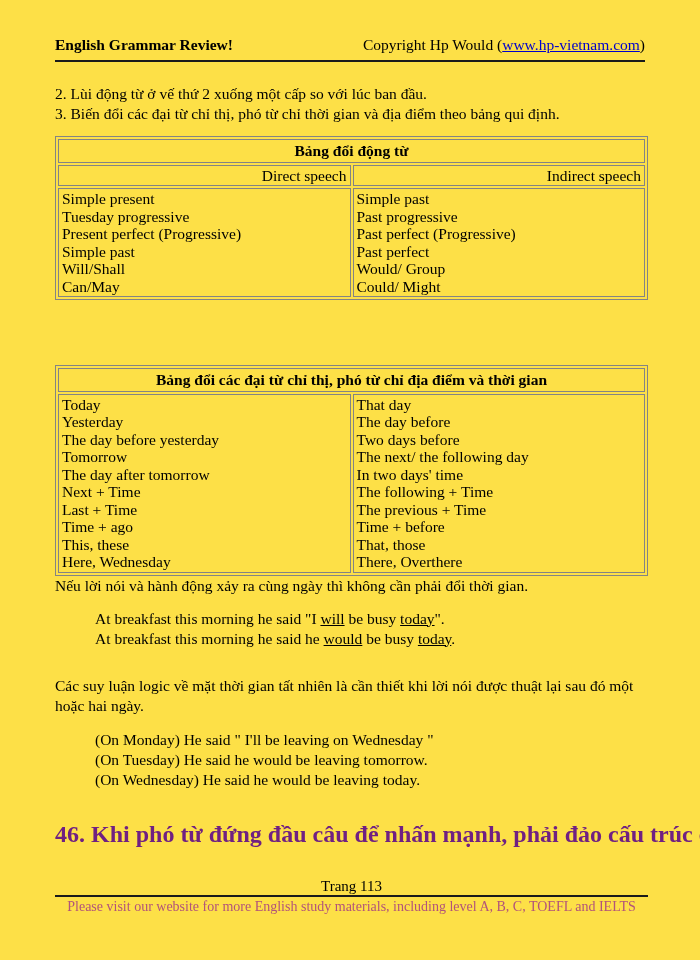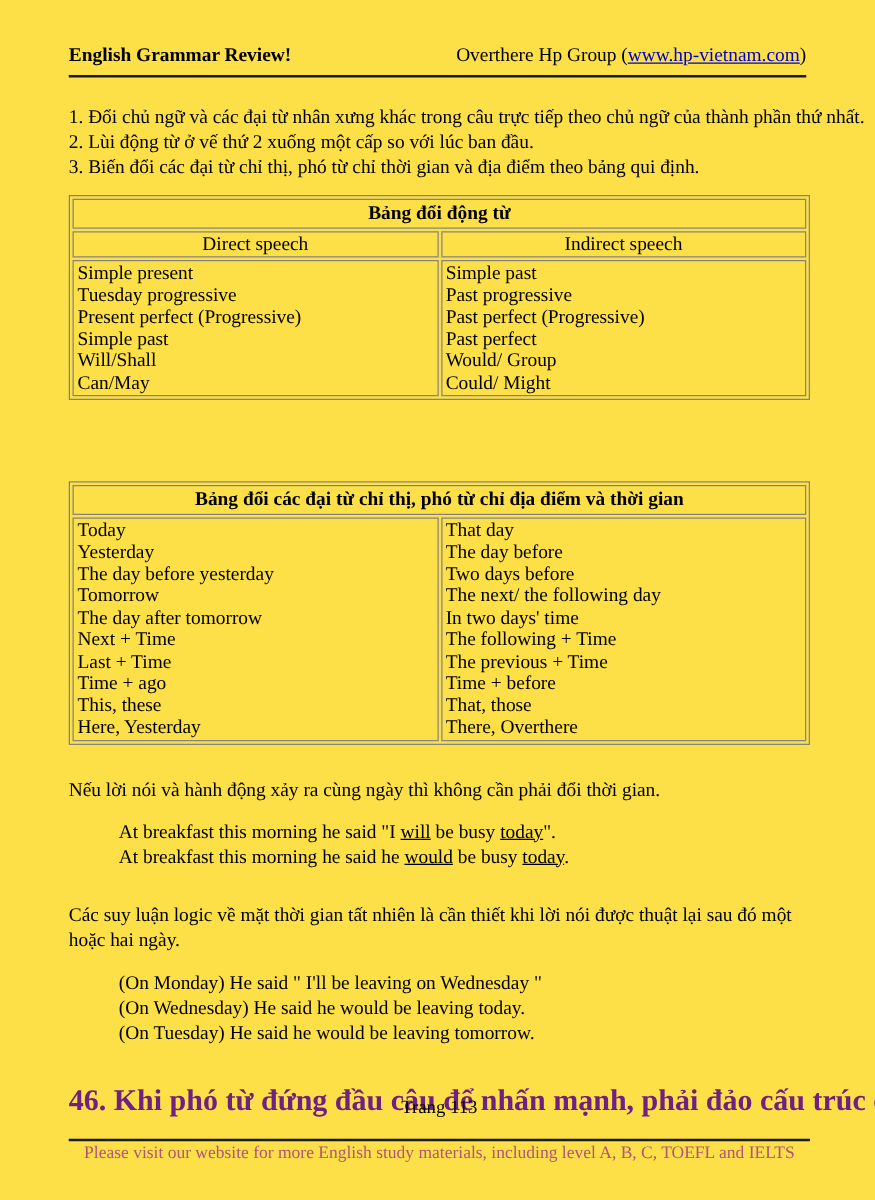--- a/index.html
+++ b/index.html
@@ -40,67 +40,66 @@
     border-collapse:separate;
     font-size:15.5px;
   }
   table.gtable td,table.gtable th{
     border:1px solid var(--border-gray);
     padding:1px 3px;
     vertical-align:top;
     line-height:17.5px;
   }
   table.gtable th{font-weight:bold;text-align:center;padding:2px 3px;}
-  table.gtable .colhead{text-align:center;}
+  table.gtable .colhead{text-align:right;}
   table.gtable td{width:50%;}
   .table1-wrap{margin-top:12px;border-radius:11px;}
   .table2-wrap{margin-top:65px;}
   
-  .note1{margin-top:27px;}
+  .note1{}
   .examples-rich{margin-top:13px;margin-left:40px;}
   .note2{margin-top:27px;white-space:normal;}
   .examples-plain{margin-top:14px;margin-left:40px;}
   
   .section-heading{
     margin-top:31px;
     color:var(--heading-color);
     font-weight:bold;
     font-size:24px;
     line-height:26px;
     white-space:nowrap;
   }
   
   .footer{
     position:absolute;left:55px;right:52px;top:878px;
     text-align:center;font-size:15px;
   }
-  .footer .page-number{padding-bottom:16px;}
+  .footer .page-number{padding-bottom:0;}
   .footer .footer-rule{border-top:2px solid #1a1a1a;margin:0;}
   .footer .footer-note{
     color:var(--footer-note-color);
     font-size:14px;
     padding-top:2px;
   }
 </style>
 </head>
 <body>
 
 <div class="page">
 
   <div class="header">
     <span class="doc-title">English Grammar Review!</span>
     <span>
-      <span>Overthere Hp Group (</span><a>www.hp-vietnam.com</a><span>)</span>
+      <span>Copyright Hp Would (</span><a>www.hp-vietnam.com</a><span>)</span>
     </span>
   </div>
 
   <div class="content">
 
     <div class="intro">
-        <div class="line">1. Đổi chủ ngữ và các đại từ nhân xưng khác trong câu trực tiếp theo chủ ngữ của thành phần thứ nhất.</div>
         <div class="line">2. Lùi động từ ở vế thứ 2 xuống một cấp so với lúc ban đầu.</div>
         <div class="line">3. Biến đổi các đại từ chỉ thị, phó từ chỉ thời gian và địa điểm theo bảng qui định.</div>
       </div>
 
     <div class="table1-wrap">
       <table class="gtable">
         <tbody>
             <tr>
           <th colspan="2">Bảng đổi động từ</th>
         </tr>
@@ -140,21 +139,21 @@
           <td>
                 <div class="line">Today</div>
                 <div class="line">Yesterday</div>
                 <div class="line">The day before yesterday</div>
                 <div class="line">Tomorrow</div>
                 <div class="line">The day after tomorrow</div>
                 <div class="line">Next + Time</div>
                 <div class="line">Last + Time</div>
                 <div class="line">Time + ago</div>
                 <div class="line">This, these</div>
-                <div class="line">Here, Yesterday</div>
+                <div class="line">Here, Wednesday</div>
               </td>
           <td>
                 <div class="line">That day</div>
                 <div class="line">The day before</div>
                 <div class="line">Two days before</div>
                 <div class="line">The next/ the following day</div>
                 <div class="line">In two days' time</div>
                 <div class="line">The following + Time</div>
                 <div class="line">The previous + Time</div>
                 <div class="line">Time + before</div>
@@ -170,22 +169,22 @@
 
     <div class="examples-rich">
         <div class="line"><span>At breakfast this morning he said "I </span><span style="text-decoration: underline;">will</span><span> be busy </span><span style="text-decoration: underline;">today</span><span>".</span></div>
         <div class="line"><span>At breakfast this morning he said he </span><span style="text-decoration: underline;">would</span><span> be busy </span><span style="text-decoration: underline;">today</span><span>.</span></div>
       </div>
 
     <div class="note2">Các suy luận logic về mặt thời gian tất nhiên là cần thiết khi lời nói được thuật lại sau đó một hoặc hai ngày.</div>
 
     <div class="examples-plain">
         <div class="line">(On Monday) He said " I'll be leaving on Wednesday "</div>
+        <div class="line">(On Tuesday) He said he would be leaving tomorrow.</div>
         <div class="line">(On Wednesday) He said he would be leaving today.</div>
-        <div class="line">(On Tuesday) He said he would be leaving tomorrow.</div>
       </div>
 
     <div class="section-heading">46. Khi phó từ đứng đầu câu để nhấn mạnh, phải đảo cấu trúc câu</div>
 
   </div>
 
   <div class="footer">
     <div class="page-number">Trang 113</div>
     <div class="footer-rule"></div>
     <div class="footer-note">Please visit our website for more English study materials, including level A, B, C, TOEFL and IELTS</div>

